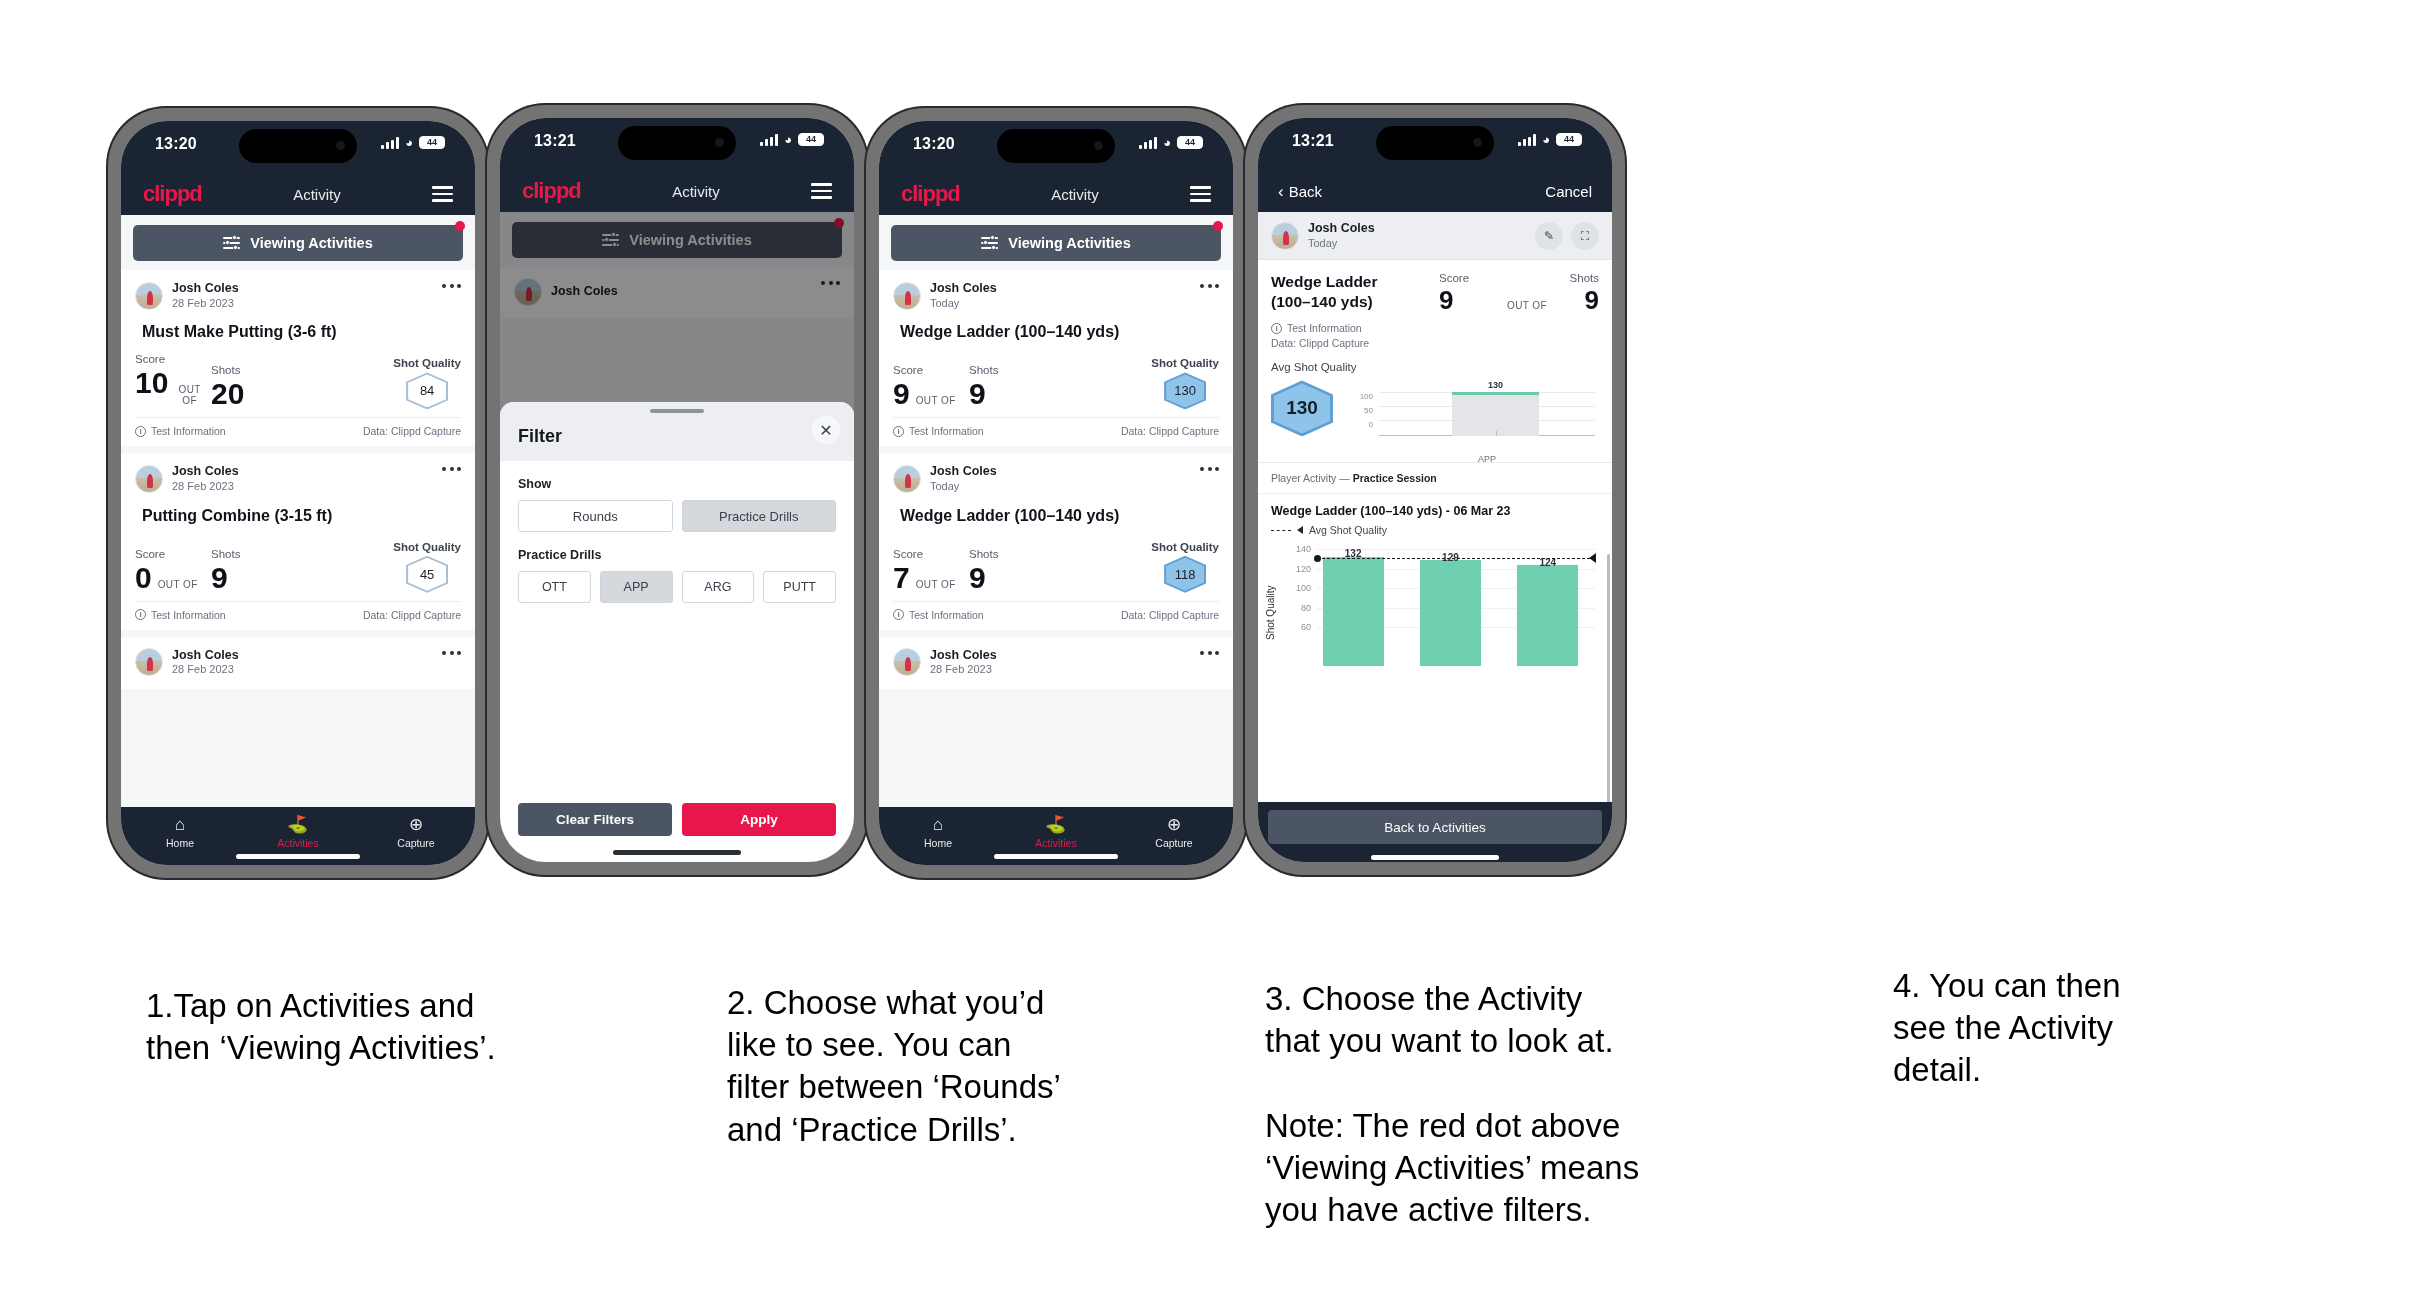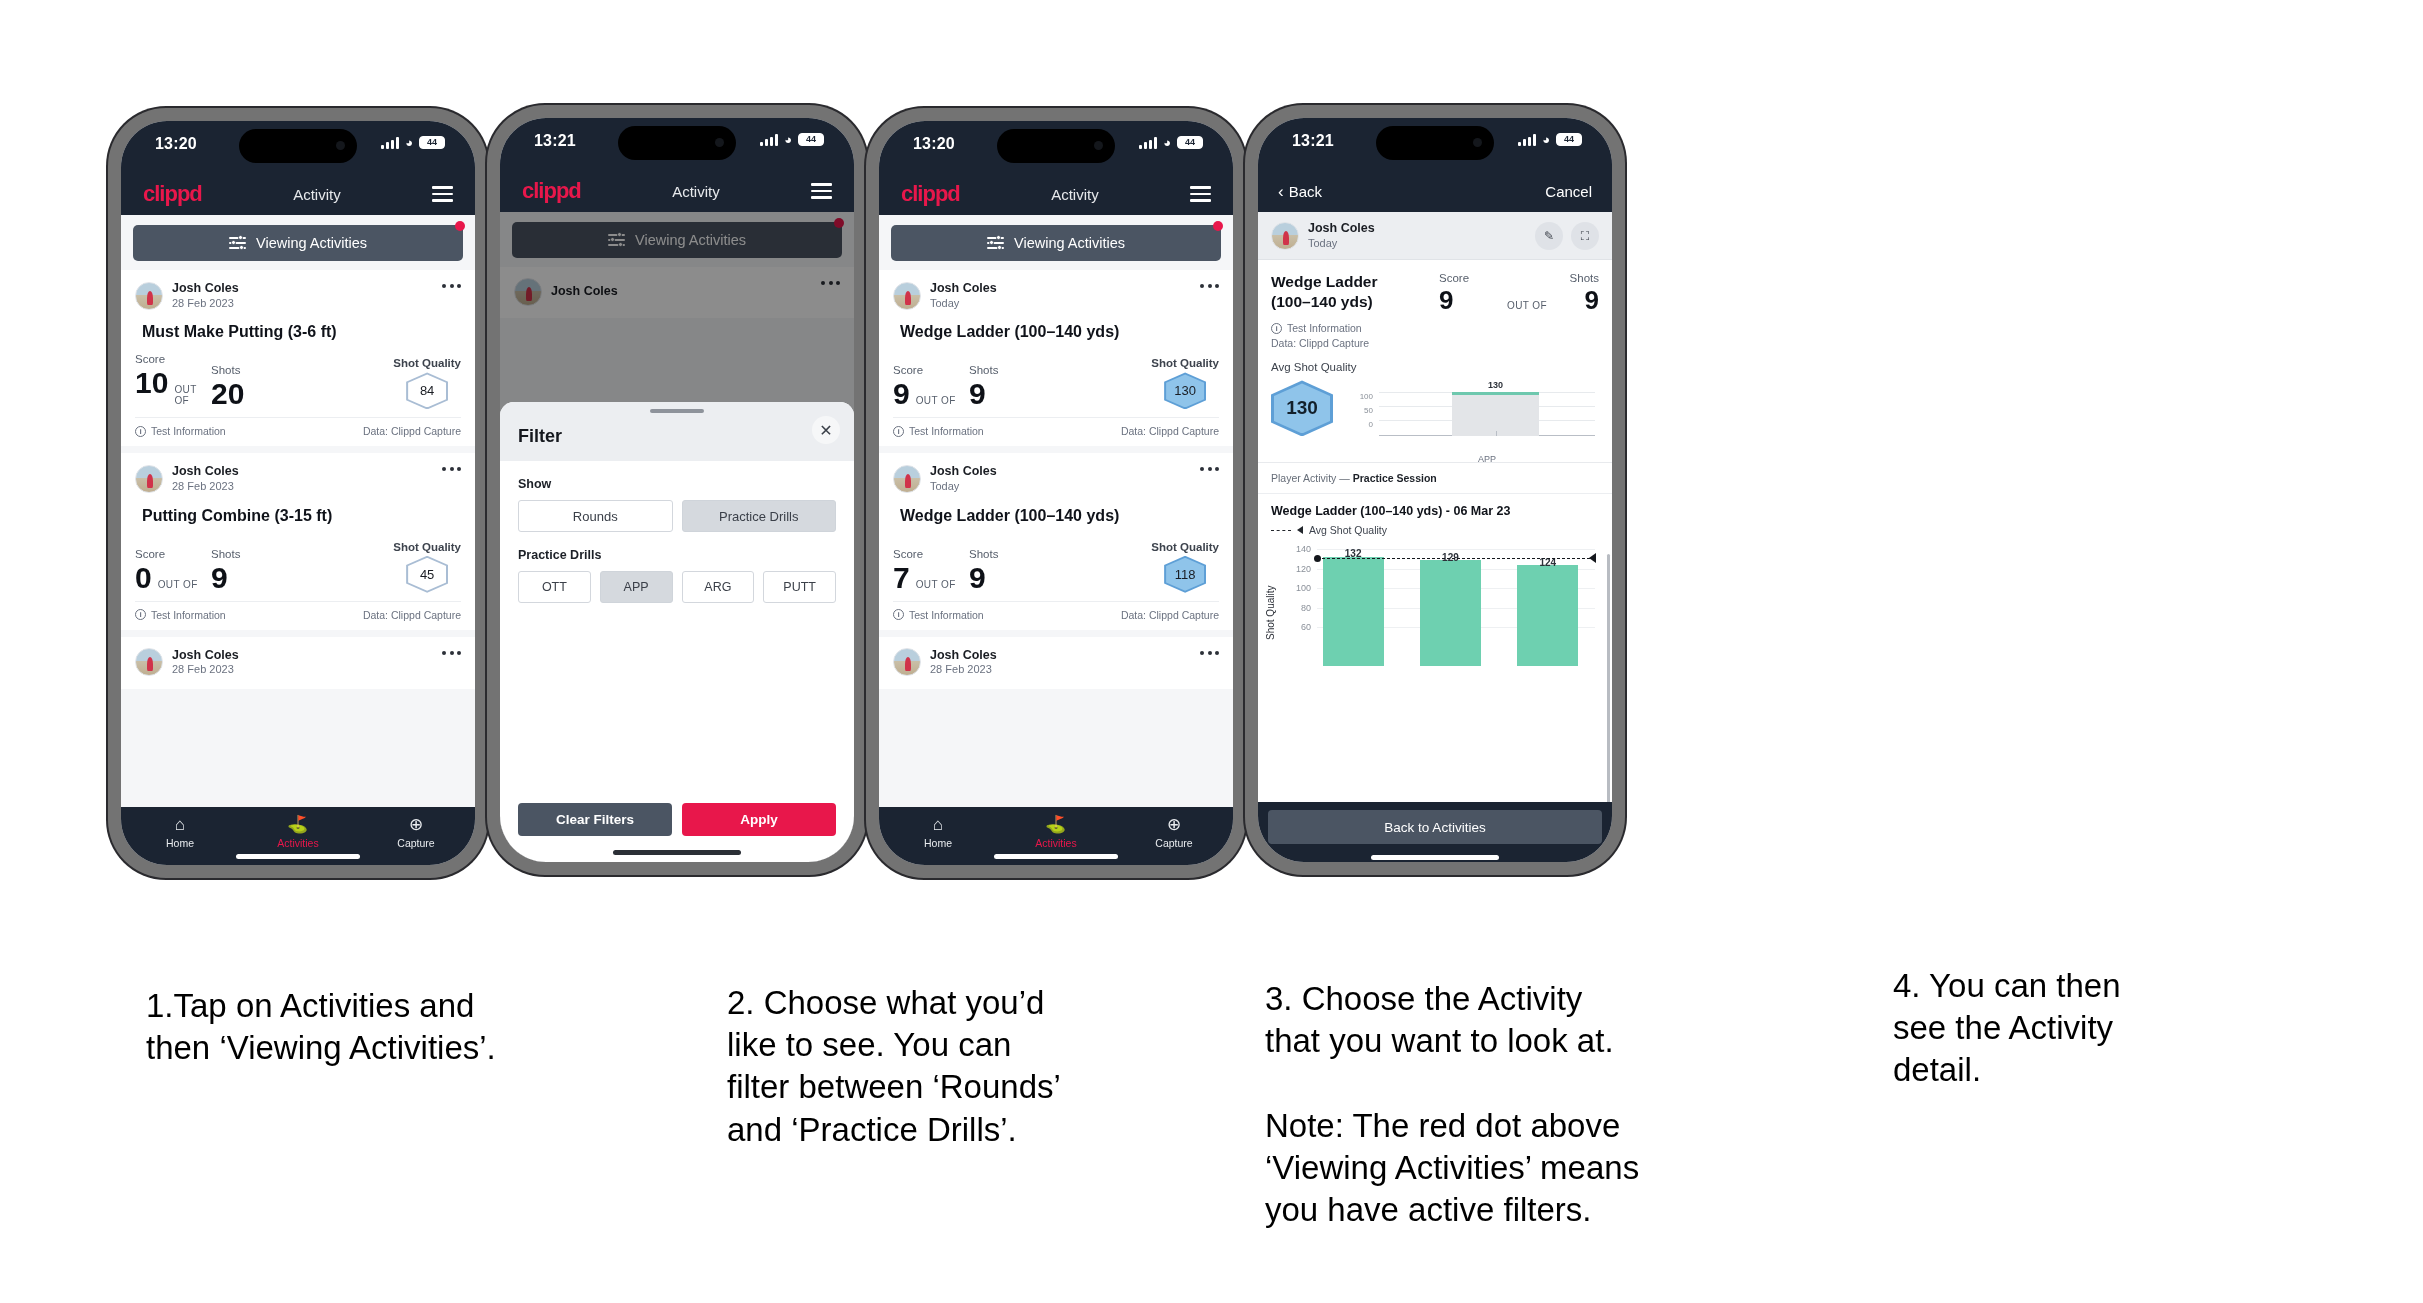--- a/index.html
+++ b/index.html
@@ -91,21 +91,21 @@
   
   .body {
     flex: 1 1 auto; background: #f5f6f8;
     overflow: hidden; position: relative;
     display: flex; flex-direction: column;
   }
   .viewbar-wrap { padding: 10px 12px 9px; background:#f5f6f8; position: relative; flex:0 0 auto;}
   .viewbar {
     background: #4b5563; color: #fff; border-radius: 5px;
     height: 36px; display: flex; align-items: center; justify-content: center;
-    gap: 10px; font-size: 14.5px; font-weight: 400;
+    gap: 10px; font-size: 14.5px; font-weight: 700;
   }
   .reddot {
     position: absolute; top: 6px; right: 10px;
     width: 10px; height: 10px; border-radius: 50%; background: #e8174b;
   }
   .filter-icon { width: 17px; height: 15px; position: relative; }
   .filter-icon i {
     position: absolute; left: 0; right: 0; height: 1.8px; background: #fff; border-radius:1px;
   }
   .filter-icon i:nth-child(1){ top: 1.5px }
@@ -137,21 +137,21 @@
   .av-name { font-size: 12.5px; font-weight: bold; color: #1a1d23; line-height: 1.25; }
   .av-date { font-size: 11px; color: #6b7280; line-height: 1.25; }
   .dots { position: absolute; right: 0; top: 3px; display: flex; gap: 3.5px; }
   .dots span { width: 4px; height: 4px; border-radius: 50%; background: #2c3038; display:block; }
   .card-title { font-size: 16px; font-weight: bold; color: #10131a; margin: 13px 7px 6px; }
   .stats { display: flex; align-items: flex-end; position: relative; height: 62px; }
   .col-score { width: 76px; }
   .col-shots { width: 100px; }
   .lab { font-size: 11.5px; color: #565e6b; display: block; margin-bottom: 3px; }
   .bignum { font-size: 30px; font-weight: bold; color: #0e1117; line-height: 1; }
-  .outof { font-size: 10px; color: #565e6b; letter-spacing: .4px; display:inline-block; padding: 0 6px 3px; vertical-align: baseline;}
+  .outof { font-size: 10px; color: #565e6b; letter-spacing: .4px; display:inline-block; padding: 0 6px 3px; vertical-align: baseline; text-align: center;}
   .row-inline { display: flex; align-items: baseline; }
   .sq-block { margin-left: auto; text-align: center; }
   .sq-lab { font-size: 11.5px; color: #3d434d; font-weight: bold; margin-bottom: 3px; }
   .hex {
     width: 42px; height: 37px; margin: 0 auto;
     display: flex; align-items: center; justify-content: center;
     font-size: 13px; color: #1a1d23;
     clip-path: polygon(50% 0%, 100% 25%, 100% 75%, 50% 100%, 0% 75%, 0% 25%);
   }
   .hex.outline { background: #a9bdd4; }

